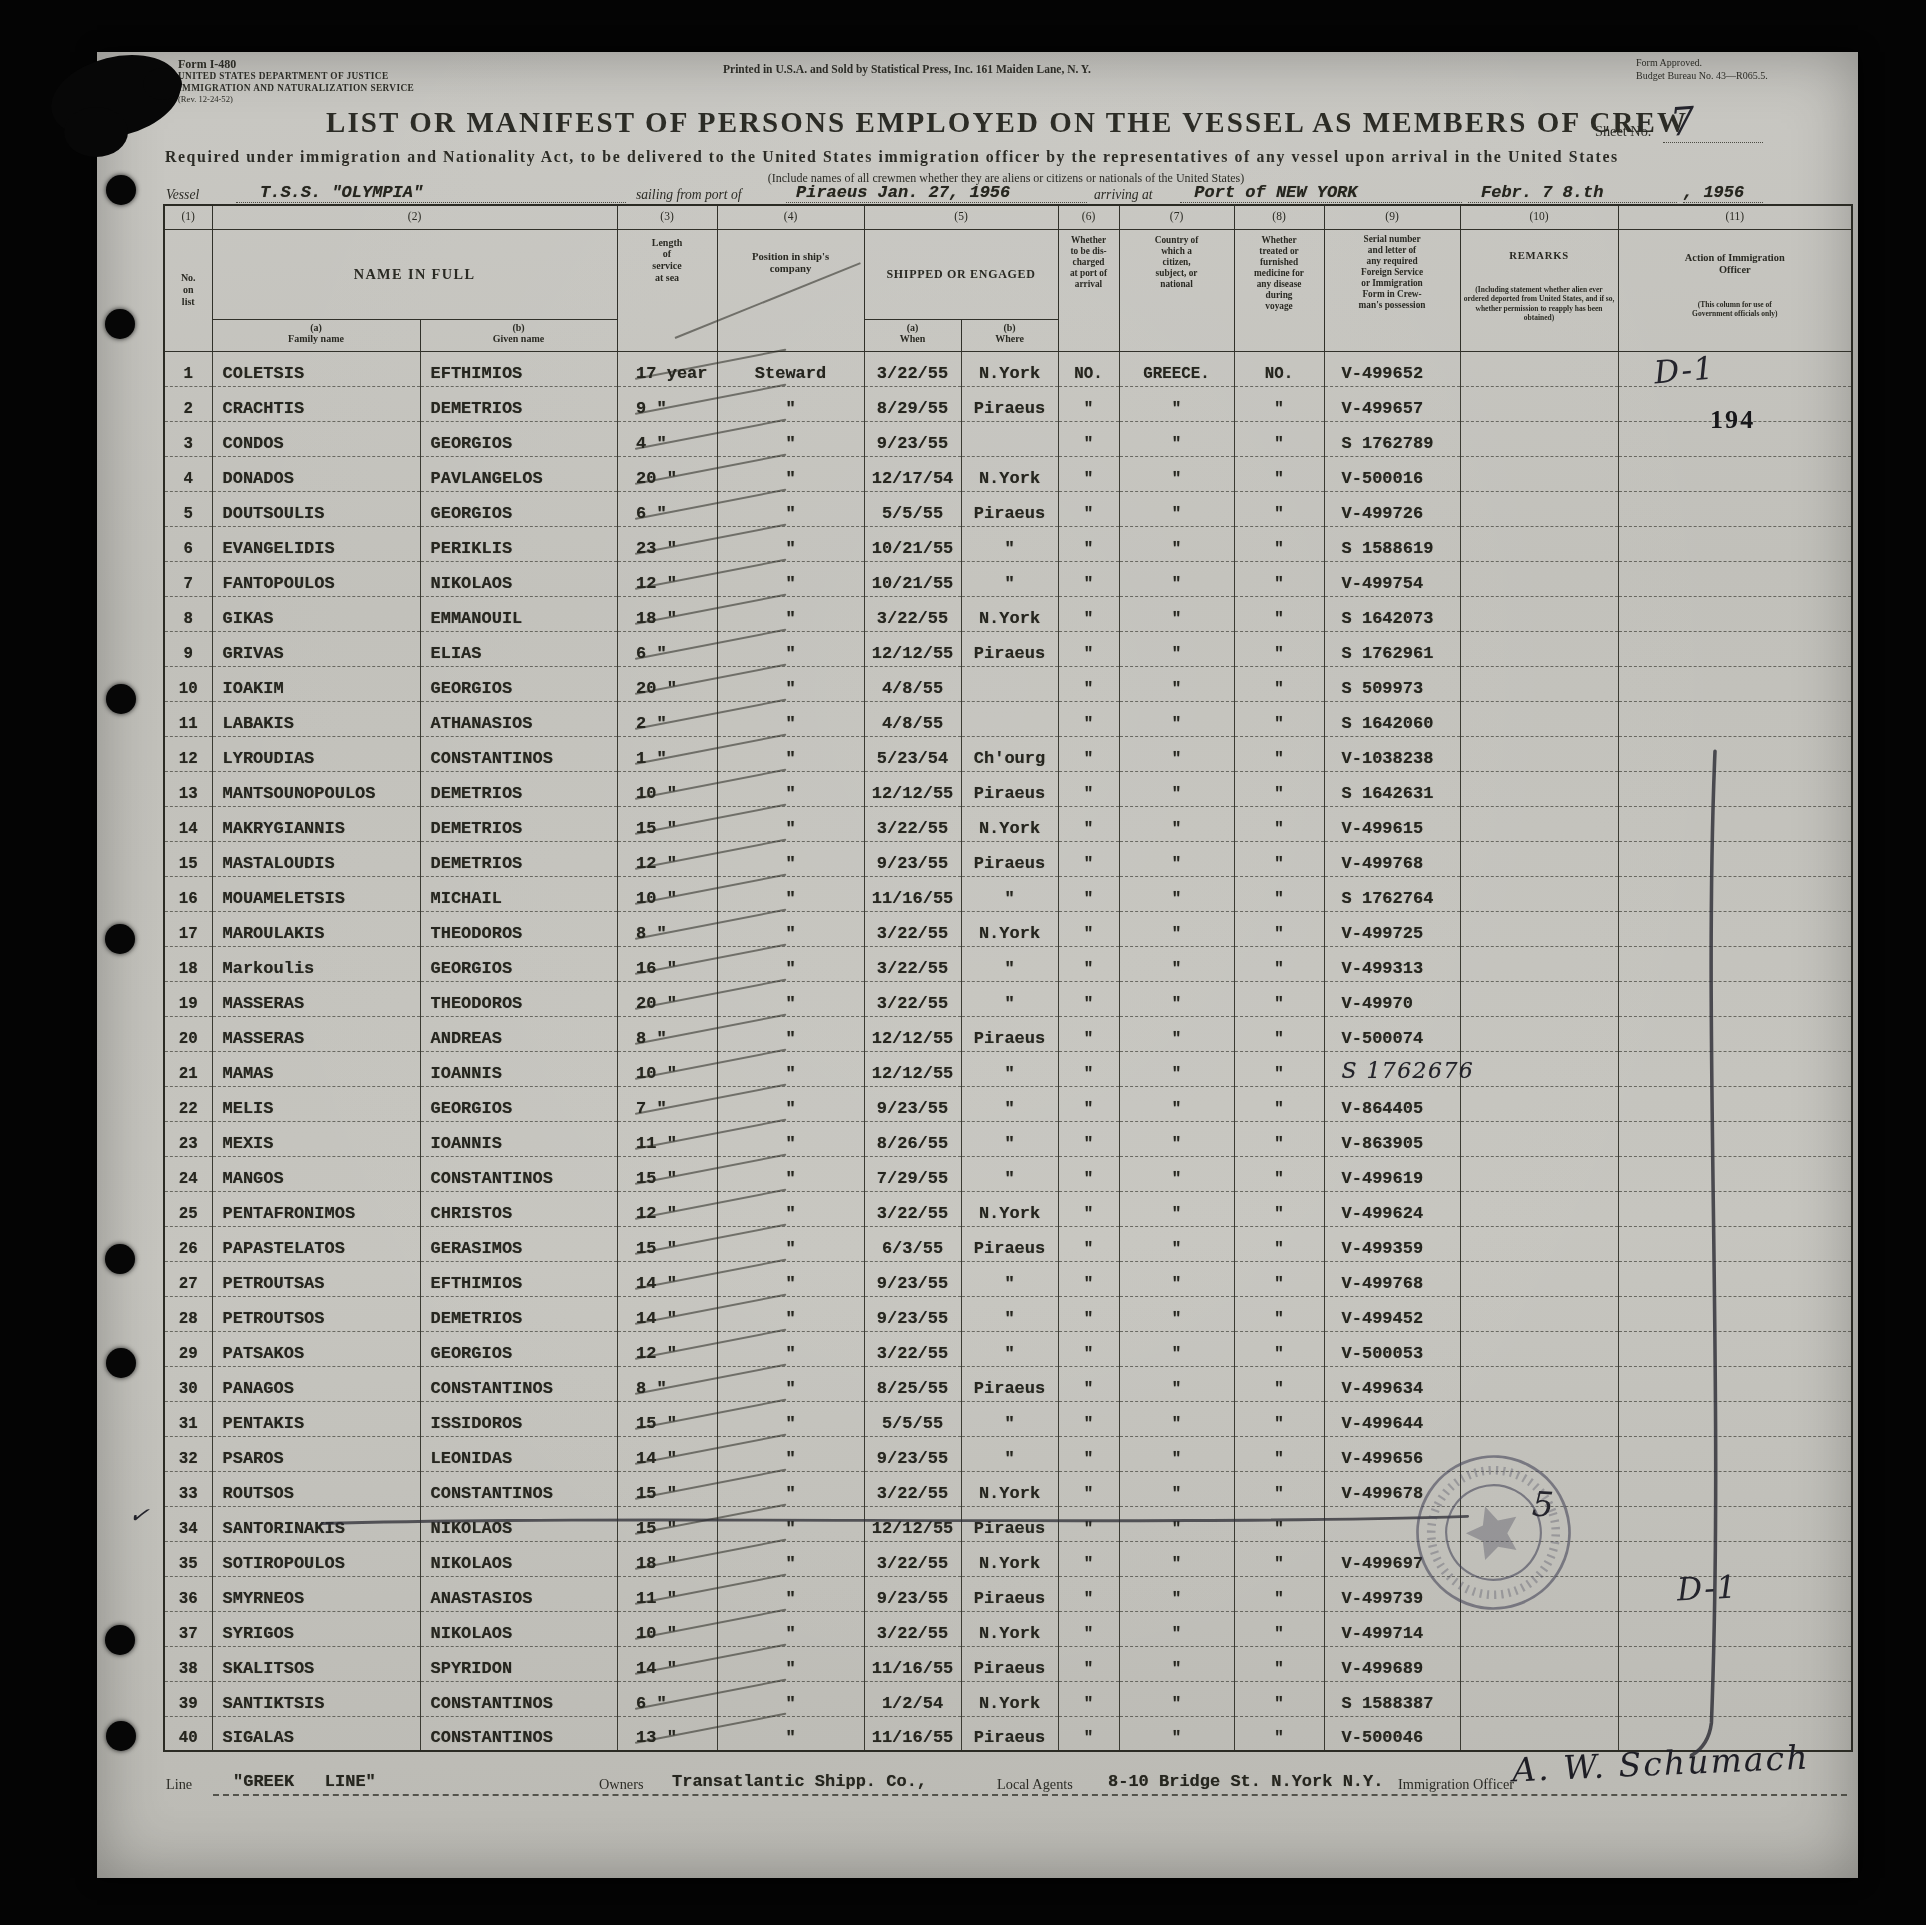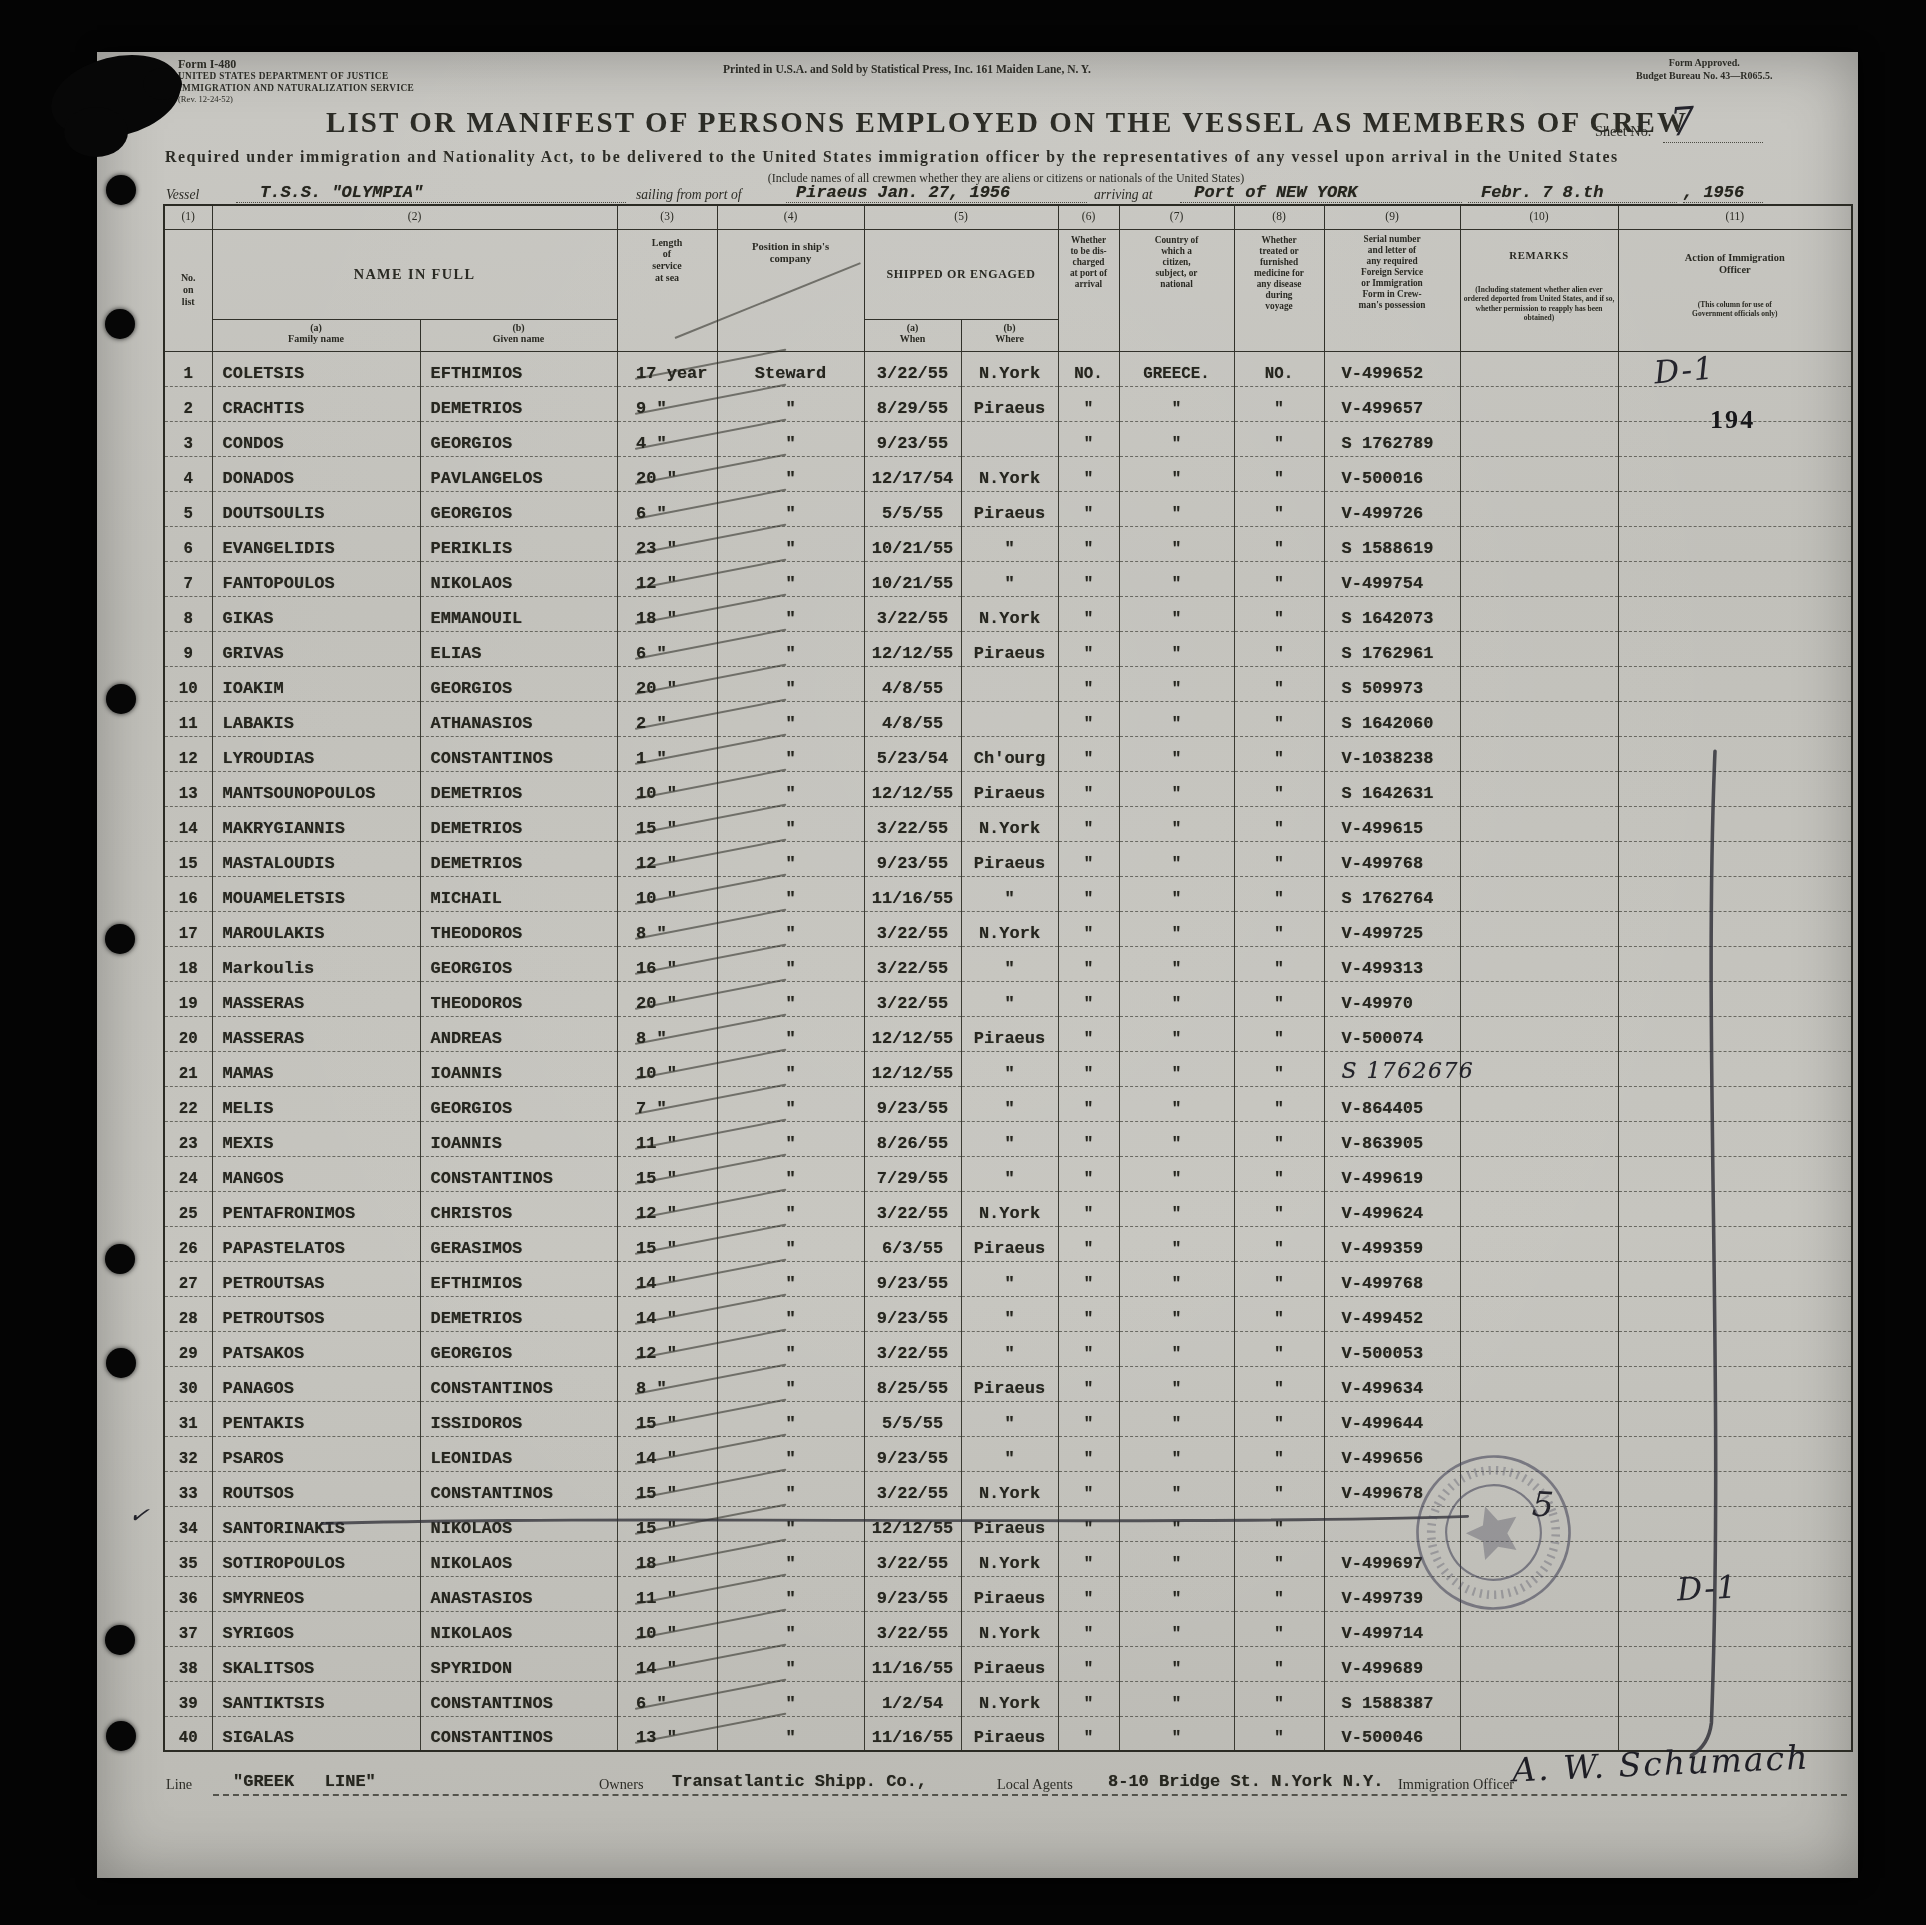--- a/index.html
+++ b/index.html
@@ -28,21 +28,21 @@
     white-space:pre;
   }
 
   
   .form-block { position:absolute; left:178px; top:57px; line-height:1.2; }
   .form-block .l1 { font-size:12px; font-weight:bold; }
   .form-block .l2, .form-block .l3 { font-size:9.3px; font-weight:bold; letter-spacing:0.4px; }
   .form-block .l4 { font-size:8.6px; }
 
   .printer-line { position:absolute; left:723px; top:63px; font-size:11.5px; font-weight:bold; }
-  .approval-block { position:absolute; left:1636px; top:57px; font-size:10px; font-weight:bold; line-height:1.25; white-space:pre-line;text-align:center; }
+  .approval-block { position:absolute; left:1636px; top:57px; font-size:10px; font-weight:normal; line-height:1.25; white-space:pre-line; }
 
   .form-title {
     position:absolute; left:326px; top:106px;
     font-size:29px; font-weight:bold; letter-spacing:2.1px; white-space:nowrap;
   }
   .sheet-label { position:absolute; left:1595px; top:123px; font-size:14.3px; }
   .sheet-leader { position:absolute; left:1663px; top:142px; width:100px; border-bottom:1.8px dotted #4c4c43; }
 
   .subtitle {
     position:absolute; left:165px; top:148px; width:1740px;
@@ -72,21 +72,21 @@
     vertical-align:top; text-align:center; padding:2.9px 2.1px;
     white-space:pre-line; line-height:1.18;
   }
   tr.colnums th { height:24px; font-weight:normal; font-size:11.5px; vertical-align:middle; padding:0; }
   tr.labels th { height:90px; }
   tr.sublabels th { height:32px; font-size:10px; vertical-align:top; padding-top:2.1px; }
 
   th.h-no { font-size:10px; vertical-align:middle; }
   th.h-name { font-size:14.3px; letter-spacing:1.4px; vertical-align:middle; }
   th.h-service { font-size:10px; padding-top:7.2px; }
-  th.h-position { font-size:10.7px; padding-top:10px; position:relative; }
+  th.h-position { font-size:10.7px; padding-top:20px; position:relative; }
   th.h-position::after {
     content:""; position:absolute; left:-43px; bottom:11.5px; width:200px; height:2.1px;
     background:rgba(40,40,32,0.55); transform:rotate(-22deg); transform-origin:left center;
   }
   th.h-shipped { font-size:12px; letter-spacing:0.7px; vertical-align:middle; }
   th.h-discharge, th.h-country, th.h-medicine { font-size:9.3px; padding-top:5.7px; }
   th.h-serial { font-size:9.3px; padding-top:4.3px; }
   th.h-remarks .h-main { font-size:10.7px; letter-spacing:0.7px; margin-top:2.9px; }
   th.h-remarks .h-sub, th.h-action .h-sub { font-size:7.5px; font-weight:bold; margin-top:10px; line-height:1.25; }
   th.h-action .h-main { font-size:10.4px; margin-top:5.7px; }

